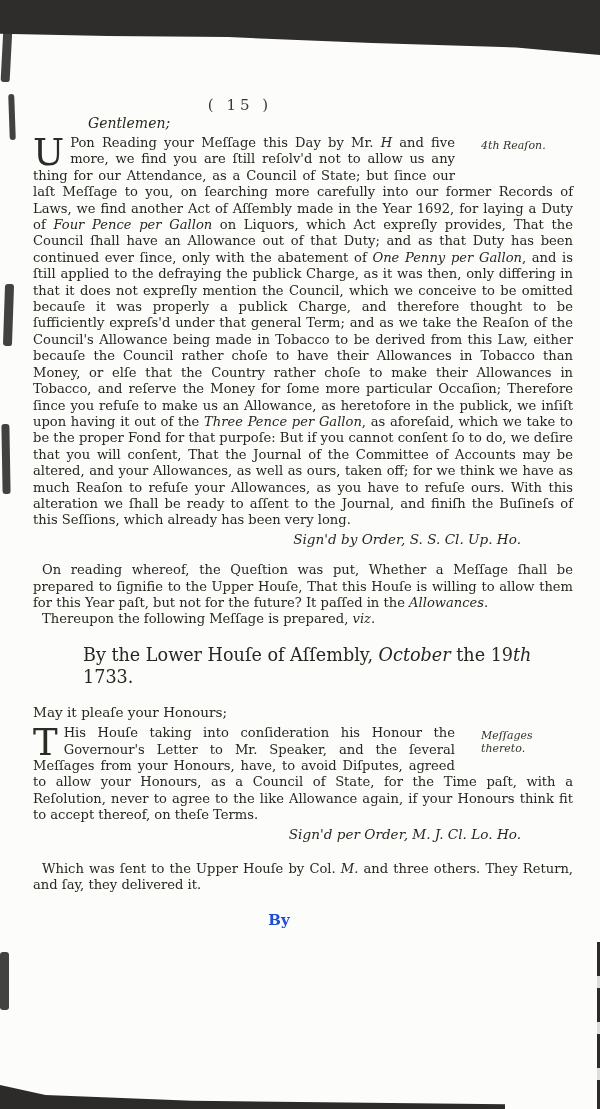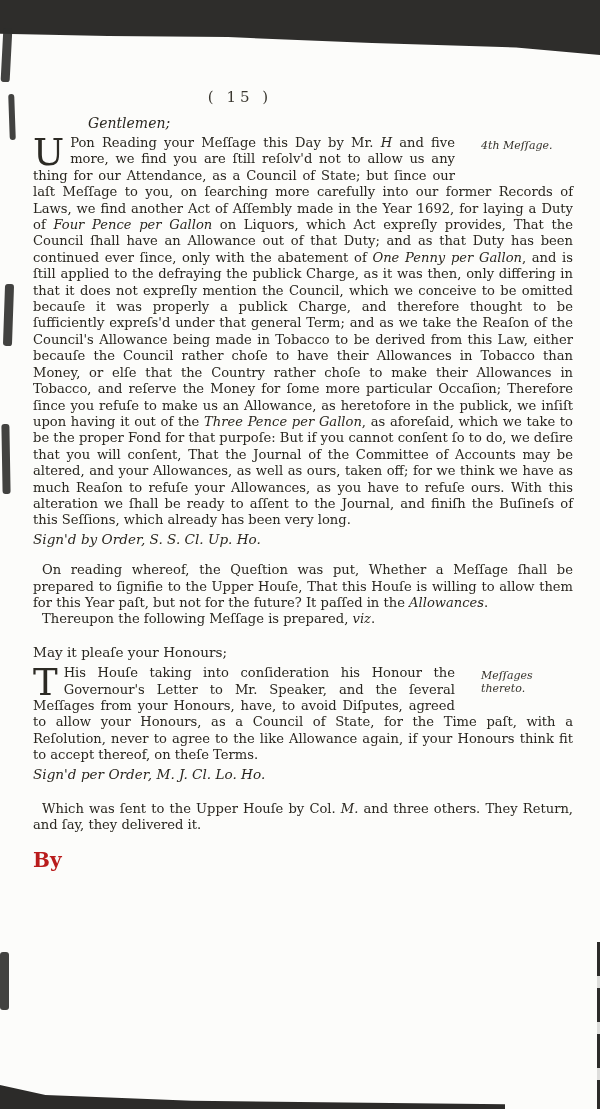--- a/index.html
+++ b/index.html
@@ -22,48 +22,48 @@
   .bottom-band{
     position:absolute;bottom:0;left:0;width:505px;height:24px;background:#2c2b29;
     clip-path:polygon(0 0,9% 42%,38% 66%,100% 80%,100% 100%,0 100%);
   }
   .right-line{
     position:absolute;right:0;top:942px;width:3px;height:167px;
     background:repeating-linear-gradient(#2c2b29 0 34px,rgba(44,43,41,.15) 34px 46px);
   }
   
   .pagenum{
-    position:absolute;top:88px;left:0;width:480px;text-align:center;
+    position:absolute;top:96px;left:0;width:480px;text-align:center;
     font-size:15px;letter-spacing:4px;color:#3a372f;
   }
   .salutation1{
     position:absolute;top:115px;left:48px;font-style:italic;font-size:14px;margin-left:40px;
   }
   .flow{position:absolute;top:135px;left:33px;width:540px;font-size:13.1px;line-height:16.4px;}
   .flow p{margin:0;}
   .j{text-align:justify;}
   .dropcap{
     float:left;font-size:37px;line-height:29px;padding:3px 6px 0 0;color:#2c2a24;
   }
   .note{
     float:right;width:118px;height:33px;font-style:italic;font-size:11px;
     line-height:13px;padding:4px 0 0 26px;box-sizing:border-box;color:#34312a;
   }
-  .sig{padding-right:52px;font-size:13.6px;margin-top:2px !important;}
+  .sig{text-align:right;padding-right:52px;font-size:13.6px;margin-top:2px !important;}
   .gap{margin-top:15px !important;}
   .gap2{margin-top:19px !important;}
   .indent{text-indent:9px;}
   .heading{
     margin-top:16px !important;padding-left:50px;font-size:17.6px;line-height:22px;
   }
   .salutation2{font-size:13.6px;margin-top:16px !important;}
   .p2{margin-top:5px !important;}
   .catchword{
-    text-align:left;padding-right:48px;font-weight:bold;font-size:20px;
-    margin-top:18px !important;color:#b91c1c;
+    text-align:center;padding-right:48px;font-weight:bold;font-size:15px;
+    margin-top:18px !important;color:#1d4ed8;
   }
 </style>
 </head>
 <body>
 
 <div class="page">
 
   <div class="top-band"></div>
   <div class="blob blob1"></div>
   <div class="blob blob2"></div>
@@ -73,31 +73,32 @@
   <div class="bottom-band"></div>
   <div class="right-line"></div>
 
   <div class="pagenum">( 15 )</div>
 
   <div class="salutation1">Gentlemen;</div>
 
   <div class="flow">
 
     <p class="j">
-      <span class="note">4th Meſſage.</span>
+      <span class="note">4th Reaſon.</span>
       <span class="dropcap">U</span>
       <span>Pon Reading your Meſſage this Day by Mr. <i>H</i> and five more, we find you are ſtill reſolv'd not to allow us any thing for our Attendance, as a Council of State; but ſince our laſt Meſſage to you, on ſearching more carefully into our former Records of Laws, we find another Act of Aſſembly made in the Year 1692, for laying a Duty of <i>Four Pence per Gallon</i> on Liquors, which Act expreſly provides, That the Council ſhall have an Allowance out of that Duty; and as that Duty has been continued ever ſince, only with the abatement of <i>One Penny per Gallon</i>, and is ſtill applied to the defraying the publick Charge, as it was then, only differing in that it does not expreſly mention the Council, which we conceive to be omitted becauſe it was properly a publick Charge, and therefore thought to be ſufficiently expreſs'd under that general Term; and as we take the Reaſon of the Council's Allowance being made in Tobacco to be derived from this Law, either becauſe the Council rather choſe to have their Allowances in Tobacco than Money, or elſe that the Country rather choſe to make their Allowances in Tobacco, and reſerve the Money for ſome more particular Occaſion; Therefore ſince you refuſe to make us an Allowance, as heretofore in the publick, we inſiſt upon having it out of the <i>Three Pence per Gallon</i>, as aforeſaid, which we take to be the proper Fond for that purpoſe: But if you cannot conſent ſo to do, we deſire that you will conſent, That the Journal of the Committee of Accounts may be altered, and your Allowances, as well as ours, taken off; for we think we have as much Reaſon to refuſe your Allowances, as you have to refuſe ours.  With this alteration we ſhall be ready to aſſent to the Journal, and finiſh the Buſineſs of this Seſſions, which already has been very long.</span>
     </p>
 
     <p class="sig"><i>Sign'd by Order, S. S. Cl. Up. Ho.</i></p>
 
     <p class="j gap indent">On reading whereof, the Queſtion was put, Whether a Meſſage ſhall be prepared to ſignifie to the Upper Houſe, That this Houſe is willing to allow them for this Year paſt, but not for the future?  It paſſed in the <i>Allowances</i>.</p>
 
     <p class="indent">Thereupon the following Meſſage is prepared, <i>viz</i>.</p>
 
+    <p class="heading">By the Lower Houſe of Aſſembly, <i>October</i> the 19<i>th</i> 1733.</p>
 
     <p class="salutation2">May it pleaſe your Honours;</p>
 
     <p class="j p2">
       <span class="note">Meſſages thereto.</span>
       <span class="dropcap">T</span>
       <span>His Houſe taking into conſideration his Honour the Governour's Letter to Mr. Speaker, and the ſeveral Meſſages from your Honours, have, to avoid Diſputes, agreed to allow your Honours, as a Council of State, for the Time paſt, with a Reſolution, never to agree to the like Allowance again, if your Honours think fit to accept thereof, on theſe Terms.</span>
     </p>
 
     <p class="sig"><i>Sign'd per Order, M. J. Cl. Lo. Ho.</i></p>

